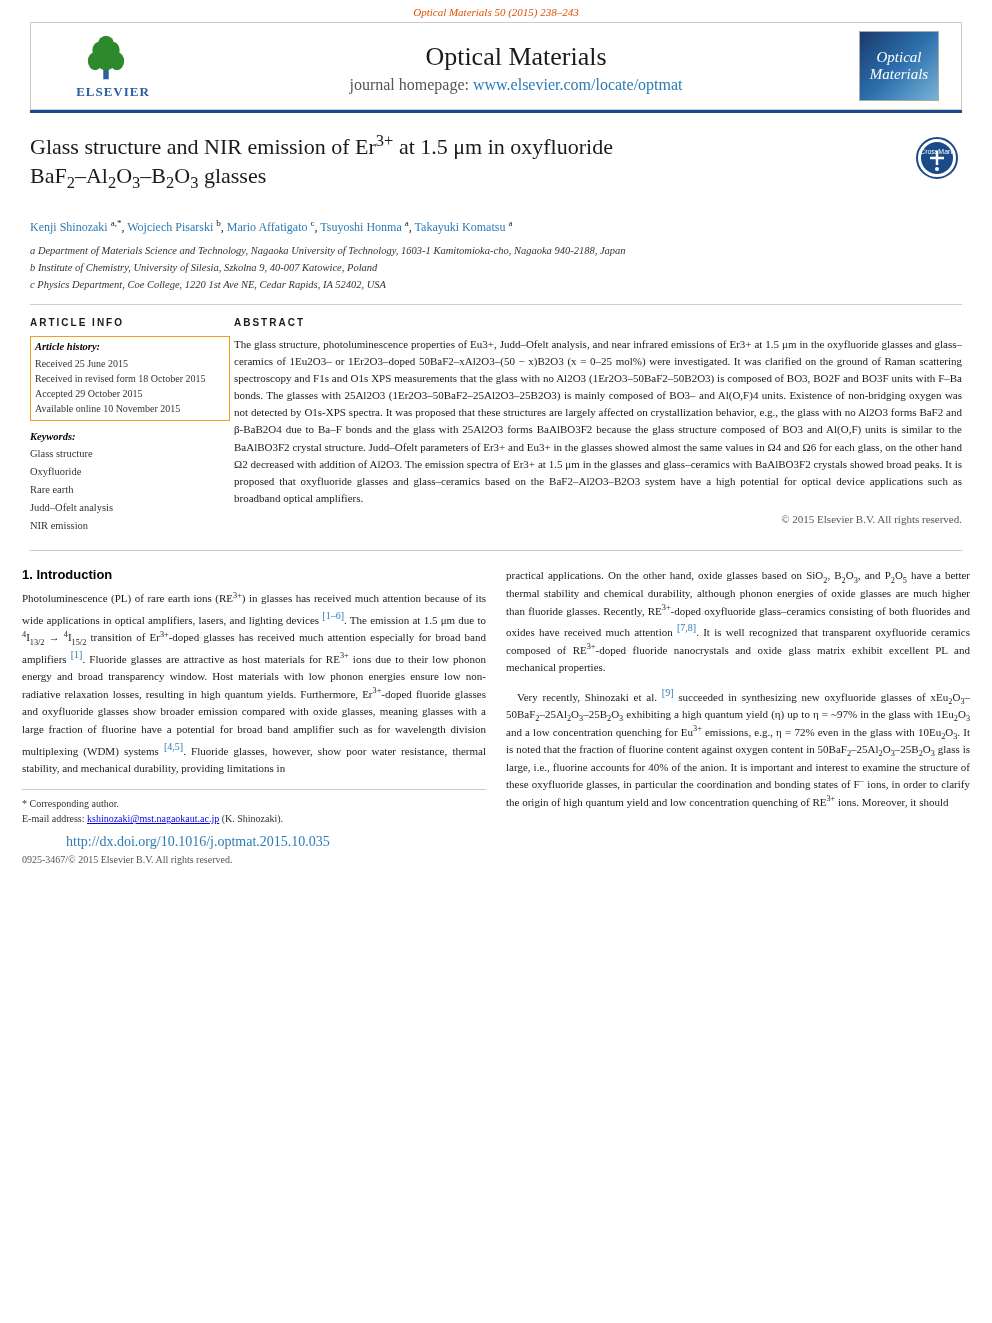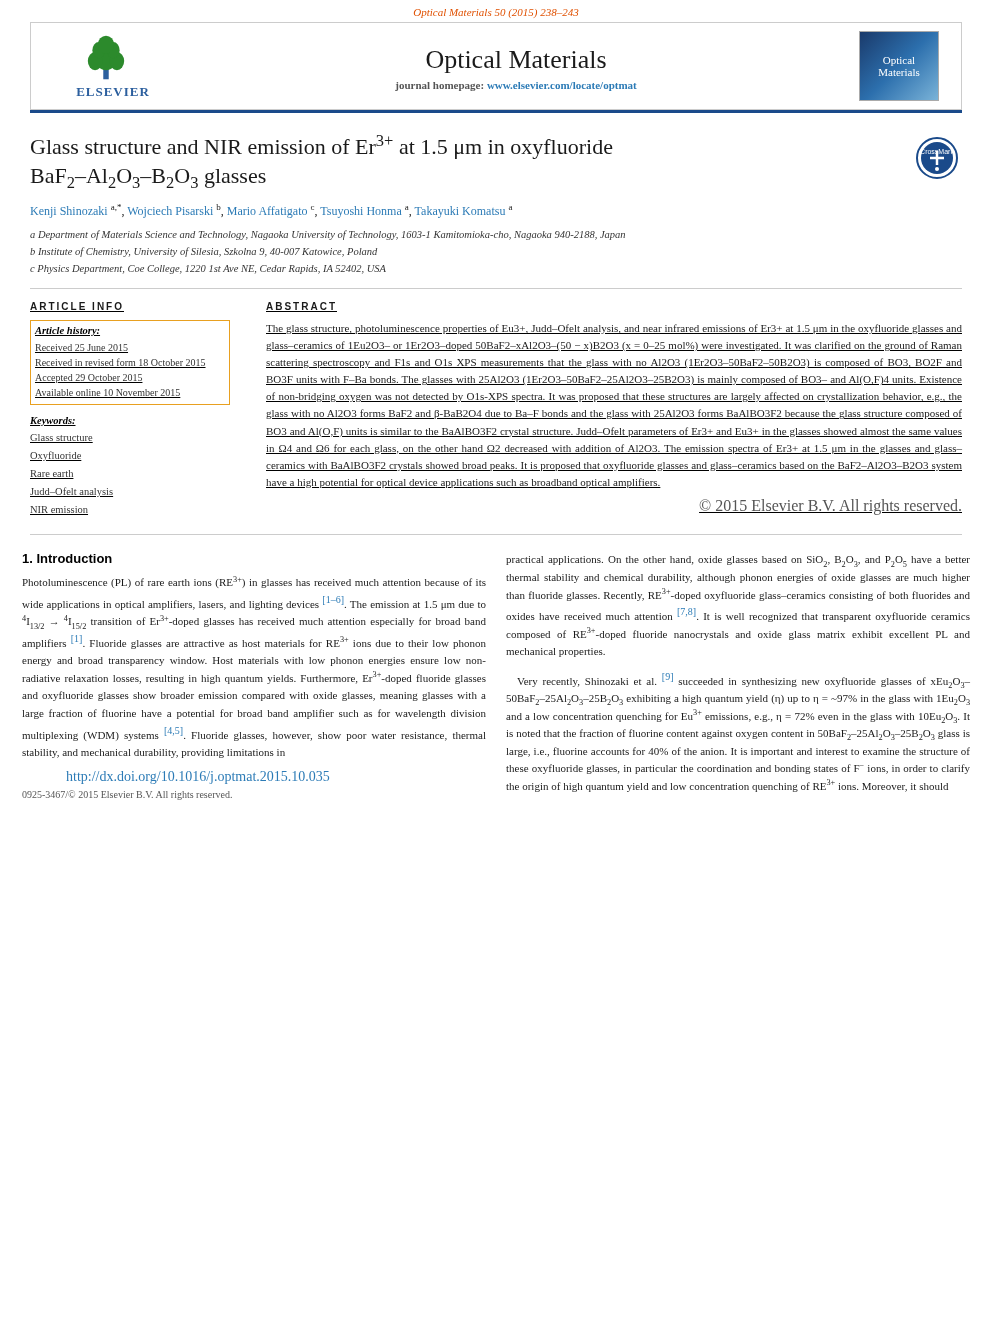--- a/index.html
+++ b/index.html
@@ -73,24 +73,23 @@
 
     .journal-title-main {
       font-size: 26px;
       font-weight: normal;
       color: #1a1a1a;
       font-family: 'Times New Roman', serif;
       margin: 4px 0;
     }
 
     .journal-homepage {
-      font-size: 11px;
+      font-size: 16px;
       color: #555;
       margin-top: 4px;
-      font-weight: bold;
     }
 
     .journal-homepage a {
       color: #2c7bb6;
       text-decoration: none;
     }
 
     .journal-header-right {
       width: 100px;
       display: flex;
@@ -104,41 +103,42 @@
       background: linear-gradient(135deg, #1a3a6b 0%, #2c6fad 50%, #7ab3d8 100%);
       border: 1px solid #aaa;
       display: flex;
       flex-direction: column;
       align-items: center;
       justify-content: center;
     }
 
     .journal-cover-text {
       color: #fff;
-      font-size: 11px;
+      font-size: 15px;
       text-align: center;
       padding: 2px;
+      font-style: italic;
     }
 
     .divider-blue {
       height: 3px;
       background: #1a4a8a;
       margin: 0 30px 0;
     }
 
     .article-section {
       padding: 20px 30px 0;
     }
 
     .article-title {
       font-size: 22px;
       font-weight: normal;
       color: #1a1a1a;
       line-height: 1.3;
-      margin-bottom: 12px;
+      margin-bottom: 28px;
       padding-right: 60px;
       position: relative;
     }
 
     .crossmark {
       position: absolute;
       right: 0;
       top: 0;
       width: 50px;
       height: 50px;
@@ -177,22 +177,21 @@
     }
 
     .divider-thin {
       height: 1px;
       background: #ccc;
       margin: 12px 0;
     }
 
     .two-column {
       display: flex;
-      gap: 36px;
-      text-decoration: underline;
+      gap: 4px;
     }
 
     .left-col {
       width: 200px;
       flex-shrink: 0;
     }
 
     .right-col {
       flex: 1;
     }
@@ -240,21 +239,21 @@
     }
 
     .abstract-text {
       font-size: 11px;
       line-height: 1.55;
       color: #1a1a1a;
       text-align: justify;
     }
 
     .copyright-line {
-      font-size: 16px;
+      font-size: 11px;
       color: #555;
       text-align: right;
       margin-top: 6px;
     }
 
     .section-divider {
       height: 1px;
       background: #ccc;
       margin: 16px 30px;
     }
@@ -442,20 +441,28 @@
   <div class="two-col-body">
 
     <div class="body-col">
       <div class="intro-heading">
         <span>1.</span>&nbsp;<span>Introduction</span>
       </div>
       <div class="body-text">
         <p>Photoluminescence (PL) of rare earth ions (RE<sup>3+</sup>) in glasses has received much attention because of its wide applications in optical amplifiers, lasers, and lighting devices <a href="#" class="ref-link">[1–6]</a>. The emission at 1.5 μm due to <sup>4</sup>I<sub>13/2</sub> → <sup>4</sup>I<sub>15/2</sub> transition of Er<sup>3+</sup>-doped glasses has received much attention especially for broad band amplifiers <a href="#" class="ref-link">[1]</a>. Fluoride glasses are attractive as host materials for RE<sup>3+</sup> ions due to their low phonon energy and broad transparency window. Host materials with low phonon energies ensure low non-radiative relaxation losses, resulting in high quantum yields. Furthermore, Er<sup>3+</sup>-doped fluoride glasses and oxyfluoride glasses show broader emission compared with oxide glasses, meaning glasses with a large fraction of fluorine have a potential for broad band amplifier such as for wavelength division multiplexing (WDM) systems <a href="#" class="ref-link">[4,5]</a>. Fluoride glasses, however, show poor water resistance, thermal stability, and mechanical durability, providing limitations in</p>
       </div>
 
+      <div class="footnote-area">
+        <div class="footnote-text">* Corresponding author.</div>
+        <div class="footnote-text">
+          <span>E-mail address:</span>
+          <a href="#">kshinozaki@mst.nagaokaut.ac.jp</a>
+          <span>(K. Shinozaki).</span>
+        </div>
+      </div>
 
       <div class="doi-area">
         <div class="doi-text">http://dx.doi.org/10.1016/j.optmat.2015.10.035</div>
         <div class="copyright-footer">0925-3467/© 2015 Elsevier B.V. All rights reserved.</div>
       </div>
     </div>
 
     <div class="body-col">
       <div class="body-text">
         <p>practical applications. On the other hand, oxide glasses based on SiO<sub>2</sub>, B<sub>2</sub>O<sub>3</sub>, and P<sub>2</sub>O<sub>5</sub> have a better thermal stability and chemical durability, although phonon energies of oxide glasses are much higher than fluoride glasses. Recently, RE<sup>3+</sup>-doped oxyfluoride glass–ceramics consisting of both fluorides and oxides have received much attention <a href="#" class="ref-link">[7,8]</a>. It is well recognized that transparent oxyfluoride ceramics composed of RE<sup>3+</sup>-doped fluoride nanocrystals and oxide glass matrix exhibit excellent PL and mechanical properties.</p>

